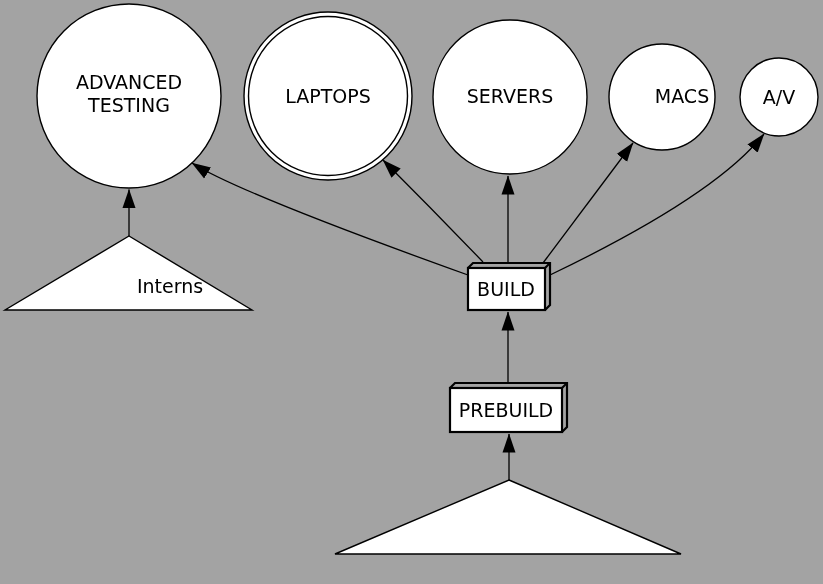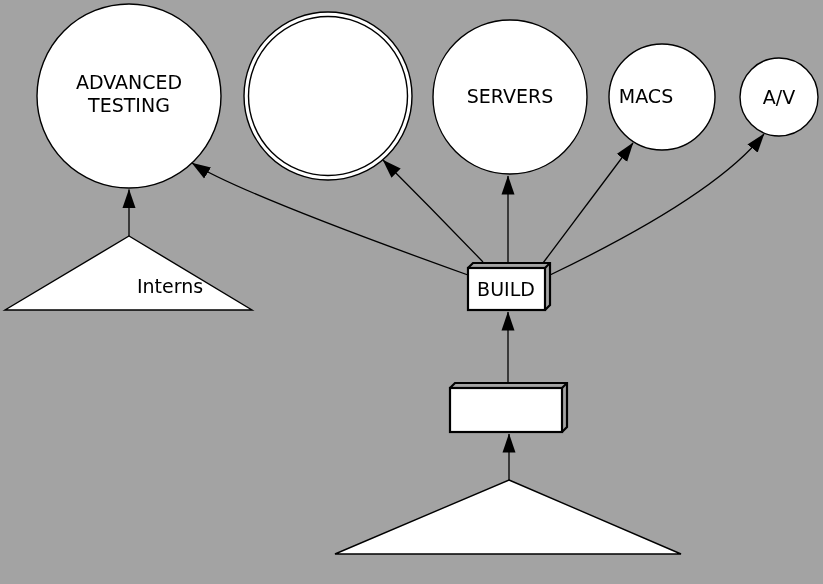--- a/index.html
+++ b/index.html
@@ -64,19 +64,21 @@
       <path d="M508,263 L508,176" marker-end="url(#arrowhead)"></path>
       <path d="M483,262 Q433,210 383,160" marker-end="url(#arrowhead)"></path>
       <path d="M543,263 L633,143" marker-end="url(#arrowhead)"></path>
       <path d="M468,275 Q239,193 192,163" marker-end="url(#arrowhead)"></path>
       <path d="M550,275 Q715,196 764,134" marker-end="url(#arrowhead)"></path>
     </g>
   </svg>
 
   <div class="label" style="left:129px; top:94px;">ADVANCED
 TESTING</div>
+  <div class="label" style="left:328px; top:96px;">LAPTOPS</div>
   <div class="label" style="left:510px; top:96px;">SERVERS</div>
-  <div class="label" style="left:646px; top:96px;">MACS</div>
+  <div class="label" style="left:682px; top:96px;">MACS</div>
   <div class="label" style="left:779px; top:97px;text-align:right;">A/V</div>
   <div class="label" style="left:130px; top:286px;margin-left:40px;">Interns</div>
   <div class="label" style="left:506px; top:289px;text-align:right;">BUILD</div>
+  <div class="label" style="left:506px; top:410px;">PREBUILD</div>
 
 </div>
 
 </body></html>

